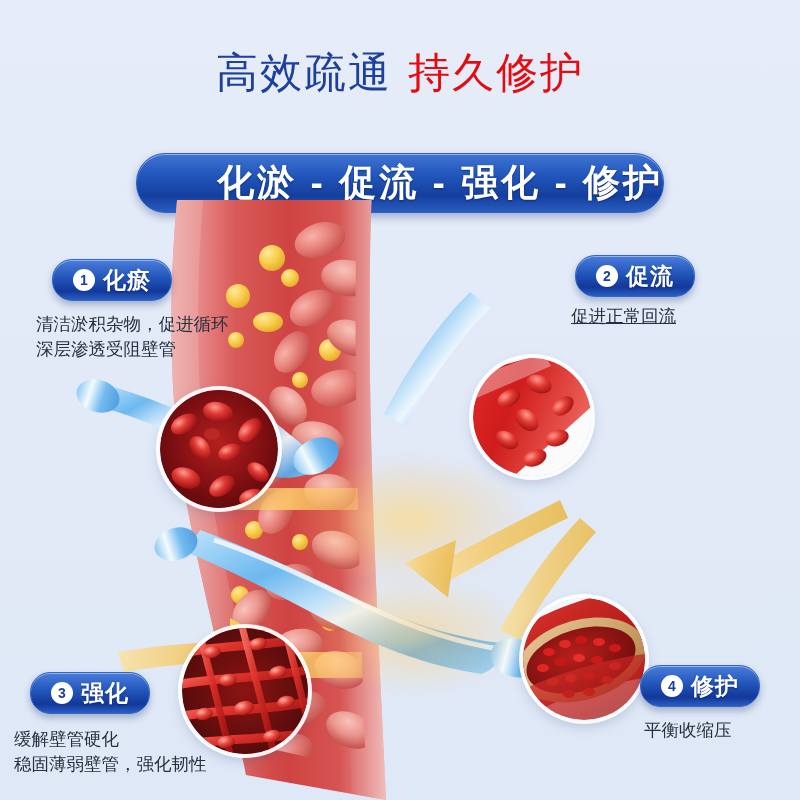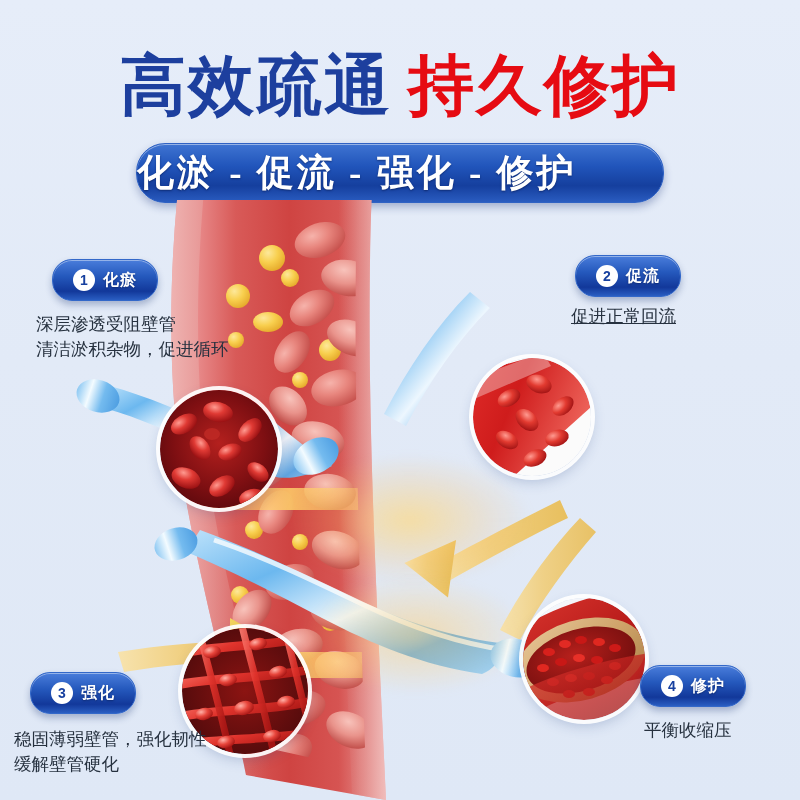--- a/index.html
+++ b/index.html
@@ -9,54 +9,53 @@
     font-family:"Liberation Sans","DejaVu Sans",sans-serif;
     position:relative;
   }
   #poster{position:absolute;inset:0;width:800px;height:800px;overflow:hidden;
     background:linear-gradient(180deg,#e6edf9 0%,#e2eaf7 45%,#dfe8f6 100%);}
 
   
   .headline{
     position:absolute;left:0;right:0;top:52px;
     text-align:center;white-space:nowrap;
-    font-size:66px;font-weight:bold;letter-spacing:2px;line-height:1;
+    font-size:42px;font-weight:normal;letter-spacing:2px;line-height:1;
   }
   .headline .blue{color:#1d3f9e;}
   .headline .red{color:#e60b12;margin-left:16px;}
 
   
   .subpill{
-    position:absolute;left:50%;top:143px;transform:translateX(-50%);
+    position:absolute;left:50%;top:153px;transform:translateX(-50%);
     width:526px;height:58px;border-radius:29px;
     background:linear-gradient(180deg,#3f74d2 0%,#2155bb 38%,#153f9e 72%,#2a5cc0 100%);
     box-shadow:0 4px 9px rgba(24,50,120,.33),inset 0 1px 0 rgba(255,255,255,.45);
-    display:flex;align-items:center;justify-content:flex-start;
+    display:flex;align-items:center;justify-content:flex-end;
     border:1px solid #2f62c4;
-    font-family:Liberation Serif, serif;
   }
   .subpill .txt{
     color:#ffffff;font-size:37px;font-weight:bold;letter-spacing:3px;
     text-shadow:0 1px 2px rgba(5,20,70,.55);white-space:nowrap;
   }
 
   
   .badge{
     position:absolute;height:40px;border-radius:20px;
     background:linear-gradient(180deg,#4a7ddb 0%,#2559bd 40%,#12389a 78%,#2a5ec2 100%);
     box-shadow:0 4px 7px rgba(20,45,110,.3),inset 0 1px 0 rgba(255,255,255,.42);
     display:flex;align-items:center;gap:8px;padding:0 20px;
     border:1px solid #3368c9;
   }
   .badge .num{
     width:22px;height:22px;border-radius:50%;background:#ffffff;color:#17409f;
     font-size:14px;font-weight:bold;display:flex;align-items:center;justify-content:center;
     flex:0 0 auto;
   }
-  .badge .blabel{color:#fff;font-size:16px;font-weight:bold;letter-spacing:1px;
+  .badge .blabel{color:#fff;font-size:23px;font-weight:bold;letter-spacing:1px;
     text-shadow:0 1px 2px rgba(5,20,70,.5);white-space:nowrap;}
 
   .desc{position:absolute;color:#26313f;font-size:17.5px;line-height:1.42;white-space:nowrap;}
   .desc div{margin:0;}
 
   .f1-badge{left:52px;top:259px;}
   .f1-desc{left:36px;top:312px;}
   .f2-badge{left:575px;top:255px;}
   .f2-desc{left:571px;top:304px;text-decoration:underline;}
   .f3-badge{left:30px;top:672px;}
@@ -438,39 +437,39 @@
         <path d="M-12,98 C24,78 76,62 134,54 L134,134 L-12,134 Z" fill="url(#i4out)" opacity=".75"></path>
       </g>
     </svg>
   </div>
 
   <div class="badge f1-badge">
     <span class="num">1</span>
     <span class="blabel">化瘀</span>
   </div>
   <div class="desc f1-desc">
+    <div>清洁淤积杂物，促进循环</div>
     <div>深层渗透受阻壁管</div>
-    <div>清洁淤积杂物，促进循环</div>
   </div>
 
   <div class="badge f2-badge">
     <span class="num">2</span>
     <span class="blabel">促流</span>
   </div>
   <div class="desc f2-desc">
     <div>促进正常回流</div>
   </div>
 
   <div class="badge f3-badge">
     <span class="num">3</span>
     <span class="blabel">强化</span>
   </div>
   <div class="desc f3-desc">
+    <div>缓解壁管硬化</div>
     <div>稳固薄弱壁管，强化韧性</div>
-    <div>缓解壁管硬化</div>
   </div>
 
   <div class="badge f4-badge">
     <span class="num">4</span>
     <span class="blabel">修护</span>
   </div>
   <div class="desc f4-desc">
     <div>平衡收缩压</div>
   </div>
 

